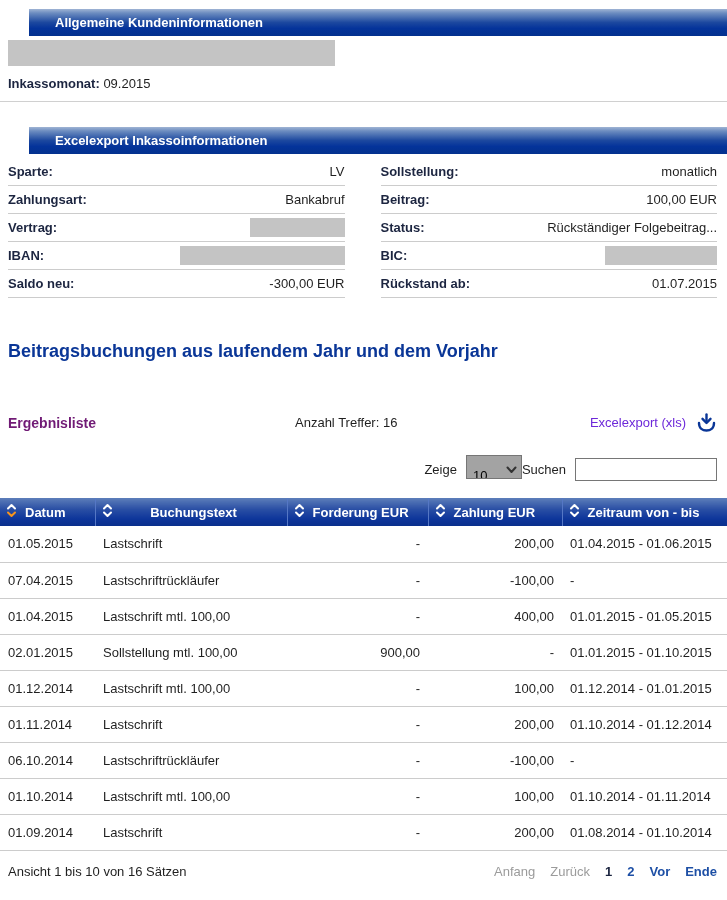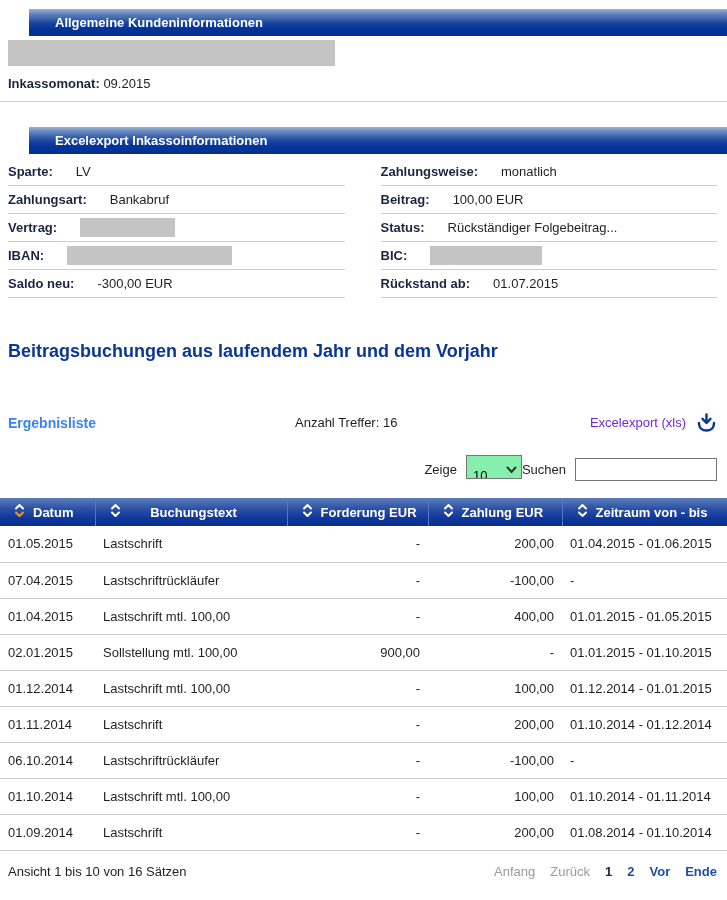--- a/index.html
+++ b/index.html
@@ -37,71 +37,71 @@
 
   .section2 { margin-top:25px; }
 
   .info-grid {
     display:grid;
     grid-template-columns:1fr 1fr;
     column-gap:36px;
     margin:4px 10px 0 8px;
   }
   .info-row {
-    display:flex; justify-content:flex-start; align-items:center;
+    display:flex; justify-content:space-between; align-items:center;
     height:28px; border-bottom:1px solid #cccccc;gap:23px;
   }
   .info-label { font-weight:bold; color:#1c2540; white-space:nowrap; }
   .info-value { text-align:right; white-space:nowrap; }
 
   h2.heading {
     margin:43px 0 0 8px;
     font-size:18px;
     color:#0a3697;
     font-weight:bold;
   }
 
   .results-row { display:flex; align-items:center; margin:50px 10px 0 8px; }
-  .results-title { width:287px; font-weight:bold; font-size:14px; color:#3b82f6; }
+  .results-title { width:287px; font-weight:bold; font-size:14px; color:#701a75; }
   .hits { flex:1; }
   .excel {
     display:flex; align-items:center; gap:10px;
     color:#6d28d9; text-decoration:none; cursor:pointer;
   }
   .dl-icon svg { display:block; }
 
   .controls-row { display:flex; justify-content:flex-end; align-items:center; margin:22px 10px 0 8px; }
   .ctl-left, .ctl-right { display:flex; align-items:center; gap:9px; }
   .select-wrap { position:relative; display:inline-block; }
   select.page-size {
     -webkit-appearance:none; appearance:none;
     width:56px; height:24px;
     border:1px solid #767676; border-radius:0;
-    background:#86efac; font:13px "Liberation Sans",sans-serif;
+    background:#a3a3a3; font:13px "Liberation Sans",sans-serif;
     padding:12px 20px 0 6px;
   }
   .select-chev { position:absolute; right:5px; top:7px; pointer-events:none; }
   input.search {
     width:142px; height:23px;
     border:1px solid #767676;
     font:13px "Liberation Sans",sans-serif;
     padding:0 5px;
   }
 
   table.results { width:727px; border-collapse:collapse; margin-top:15px; table-layout:fixed; }
   col.c0{width:95px;} col.c1{width:192px;} col.c2{width:141px;} col.c3{width:134px;} col.c4{width:165px;}
   thead th {
     height:28px; padding:0;
     background:linear-gradient(180deg,#5d7eba 0%,#2a4fa4 40%,#0d359a 75%,#0a2f8c 100%);
     border-right:1px solid #5577c5;
     color:#fff; font-weight:bold; font-size:13px; text-align:left;
     cursor:pointer;
   }
   thead th:last-child { border-right:none; }
-  .th-inner { display:flex; align-items:center; gap:8px; padding:0 14px; }
+  .th-inner { display:flex; align-items:center; gap:8px; padding:0 6px; }
   .th-label { white-space:nowrap; }
   th.center-label .th-label { flex:1; text-align:center; padding-right:14px; }
   .si-up,.si-down { stroke:#ffffff; stroke-linecap:round; stroke-linejoin:round; fill:none; }
   th.sort-desc .si-down { stroke:#f7941d; }
 
   tbody td {
     height:36px; border-bottom:1px solid #cccccc;
     padding:0 8px; white-space:nowrap; overflow:hidden;
   }
   tbody td.c2, tbody td.c3 { text-align:right; }
@@ -149,21 +149,21 @@
             <span class="info-label">IBAN:</span>
             <span class="redacted r-lg"></span>
           </div>
           <div class="info-row">
             <span class="info-label">Saldo neu:</span>
             <span class="info-value">-300,00 EUR</span>
           </div>
         </div>
         <div>
           <div class="info-row">
-            <span class="info-label">Zahlungsweise:</span>
+            <span class="info-label">Sollstellung:</span>
             <span class="info-value">monatlich</span>
           </div>
           <div class="info-row">
             <span class="info-label">Beitrag:</span>
             <span class="info-value">100,00 EUR</span>
           </div>
           <div class="info-row">
             <span class="info-label">Status:</span>
             <span class="info-value">Rückständiger Folgebeitrag...</span>
           </div>

